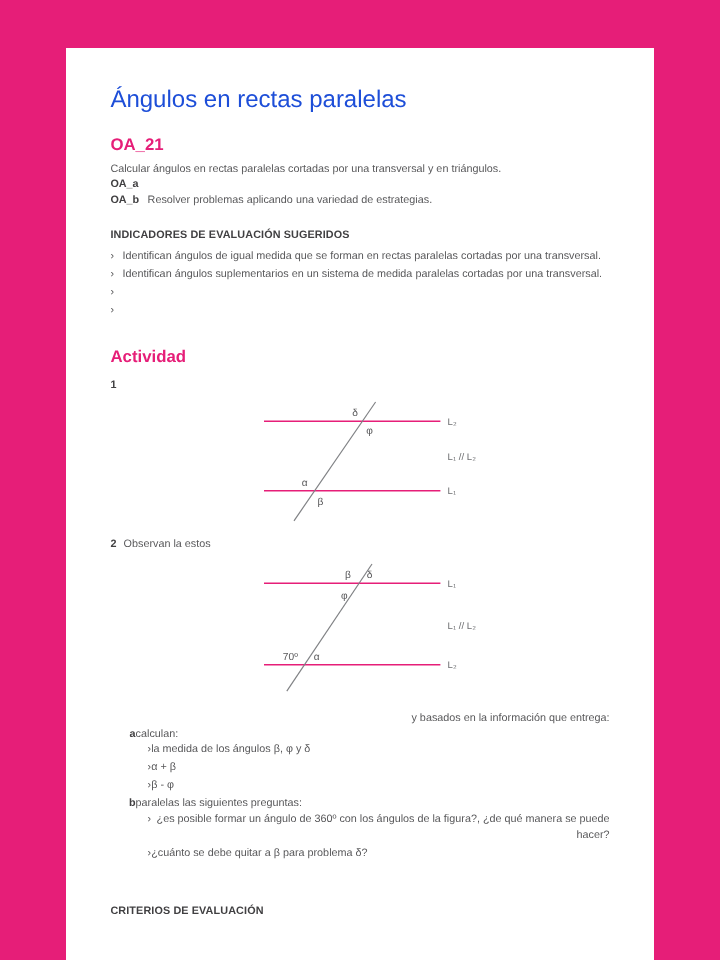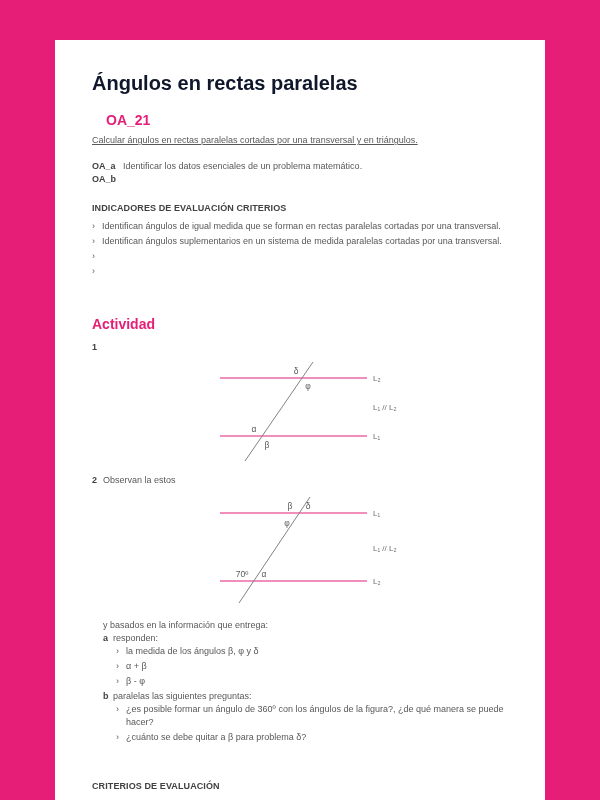--- a/index.html
+++ b/index.html
@@ -12,76 +12,76 @@
   }
   .page {
     position: absolute;
     left: 55px; top: 40px;
     width: 490px; height: 760px;
     background: #ffffff;
     padding: 32px 37px 0 37px;
   }
   .title {
     font-size: 20px;
-    font-weight: bold;
-    color: #0f172a;
+    font-weight: normal;
+    color: #1d4ed8;
     line-height: 23px;
   }
   .pink-heading {
     font-size: 14px;
     font-weight: bold;
     color: #e61e78;
     line-height: 16px;
   }
-  .oa-code-h { margin-top: 17px; margin-left: 14px; }
+  .oa-code-h { margin-top: 17px; }
   .body-text {
     font-size: 9px;
     color: #58585a;
     line-height: 13px;
   }
-  .desc { margin-top: 6px; text-decoration: underline; }
-  .oa-rows { margin-top: 13px; }
+  .desc { margin-top: 6px; }
+  .oa-rows { }
   .oa-row { display: flex; }
   .oa-row .code {
     width: 31px;
     flex: 0 0 31px;
     font-weight: bold;
     color: #414042;
   }
   .sub-heading {
     margin-top: 16px;
     font-size: 9px;
     font-weight: bold;
     color: #414042;
     line-height: 13px;
     letter-spacing: 0.1px;
   }
   .bullet-list { margin-top: 5px; }
   .bullet-row { display: flex; margin-bottom: 2px; }
   .bullet-row .marker { width: 10px; flex: 0 0 10px; }
-  .activity-h { margin-top: 38px; }
+  .activity-h { margin-top: 24px; }
   .num-row { display: flex; margin-top: 9px; }
   .num-row .num {
     width: 11px; flex: 0 0 11px;
     font-weight: bold;
     color: #414042;
   }
   .figure { margin: 6px 0 0 125px; }
   .figure svg { display: block; }
   .fig-label {
     font-size: 8.5px;
     fill: #58585a;
     font-family: "Liberation Sans", sans-serif;
   }
   .fig-line-label {
     font-size: 8px;
     fill: #6d6e71;
     font-family: "Liberation Sans", sans-serif;
   }
-  .tasks { margin: 6px 0 18px 11px; }
+  .tasks { margin: 6px 0 18px 11px; text-align: right; }
   .letter-row { display: flex; }
   .letter-row .letter {
     width: 10px; flex: 0 0 10px;
     font-weight: bold;
     color: #414042;
   }
   .inner-list { margin-left: 13px; }
   .criteria-h { margin-top: 36px; }
 </style>
 </head>
@@ -91,28 +91,28 @@
 
   <h1 class="title">Ángulos en rectas paralelas</h1>
 
   <h2 class="pink-heading oa-code-h">OA_21</h2>
 
   <p class="body-text desc">Calcular ángulos en rectas paralelas cortadas por una transversal y en triángulos.</p>
 
   <div class="oa-rows">
     <div class="oa-row body-text">
       <span class="code">OA_a</span>
-      <span>Identificar los datos esenciales de un problema matemático.</span>
     </div>
     <div class="oa-row body-text">
       <span class="code">OA_b</span>
-    </div>
-  </div>
-
-  <h3 class="sub-heading">INDICADORES DE EVALUACIÓN CRITERIOS</h3>
+      <span>Resolver problemas aplicando una variedad de estrategias.</span>
+    </div>
+  </div>
+
+  <h3 class="sub-heading">INDICADORES DE EVALUACIÓN SUGERIDOS</h3>
 
   <div class="bullet-list">
     <div class="bullet-row body-text">
       <span class="marker">›</span>
       <span>Identifican ángulos de igual medida que se forman en rectas paralelas cortadas por una transversal.</span>
     </div>
     <div class="bullet-row body-text">
       <span class="marker">›</span>
       <span>Identifican ángulos suplementarios en un sistema de medida paralelas cortadas por una transversal.</span>
     </div>
@@ -164,21 +164,21 @@
       <text class="fig-line-label" x="156" y="58">L₁ // L₂</text>
       <text class="fig-line-label" x="156" y="91">L₂</text>
     </svg>
   </div>
 
   <div class="tasks">
     <p class="body-text">y basados en la información que entrega:</p>
 
     <div class="letter-row body-text">
       <span class="letter">a</span>
-      <span>responden:</span>
+      <span>calculan:</span>
     </div>
     <div class="inner-list">
       <div class="bullet-row body-text">
         <span class="marker">›</span>
         <span>la medida de los ángulos β, φ y δ</span>
       </div>
       <div class="bullet-row body-text">
         <span class="marker">›</span>
         <span>α + β</span>
       </div>

